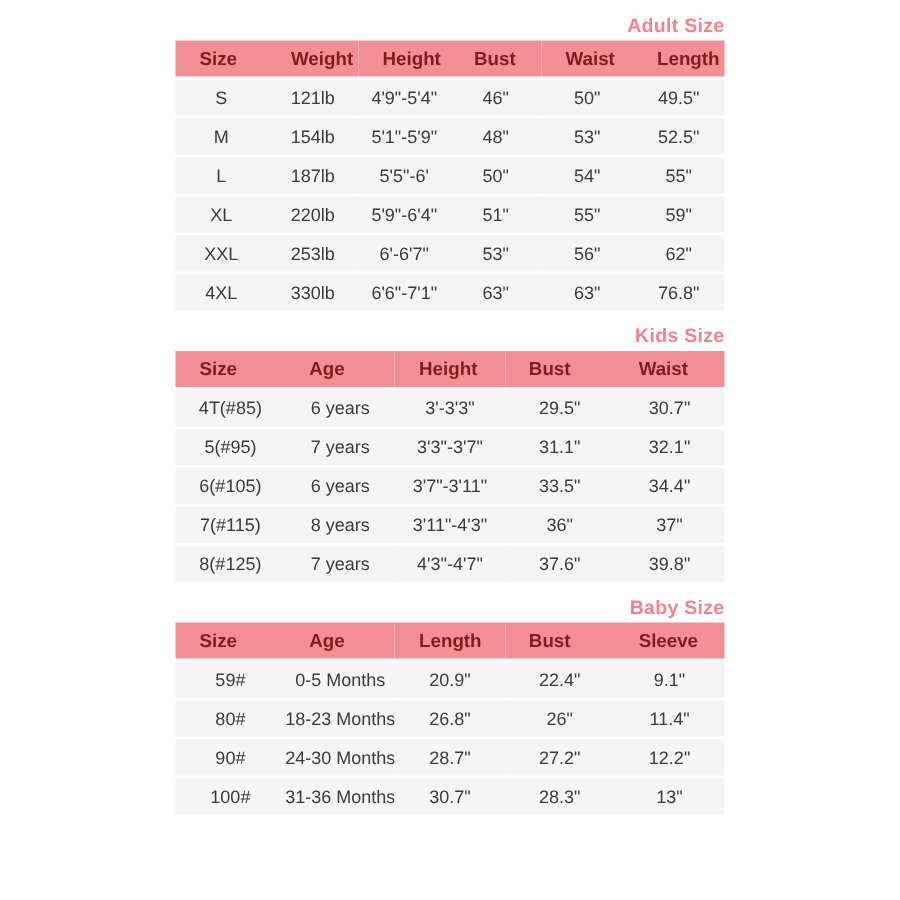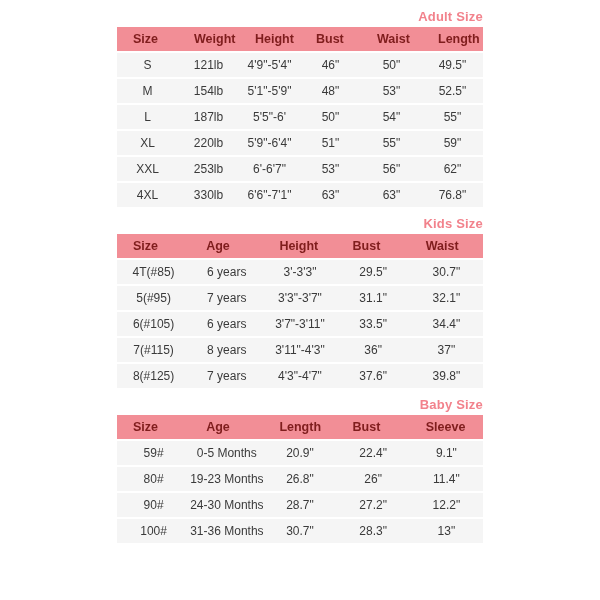--- a/index.html
+++ b/index.html
@@ -182,21 +182,21 @@
     <tbody>
         <tr>
           <td>59#</td>
           <td>0-5 Months</td>
           <td>20.9"</td>
           <td>22.4"</td>
           <td>9.1"</td>
         </tr>
         <tr>
           <td>80#</td>
-          <td>19-23 Months</td>
+          <td>18-23 Months</td>
           <td>26.8"</td>
           <td>26"</td>
           <td>11.4"</td>
         </tr>
         <tr>
           <td>90#</td>
           <td>24-30 Months</td>
           <td>28.7"</td>
           <td>27.2"</td>
           <td>12.2"</td>

